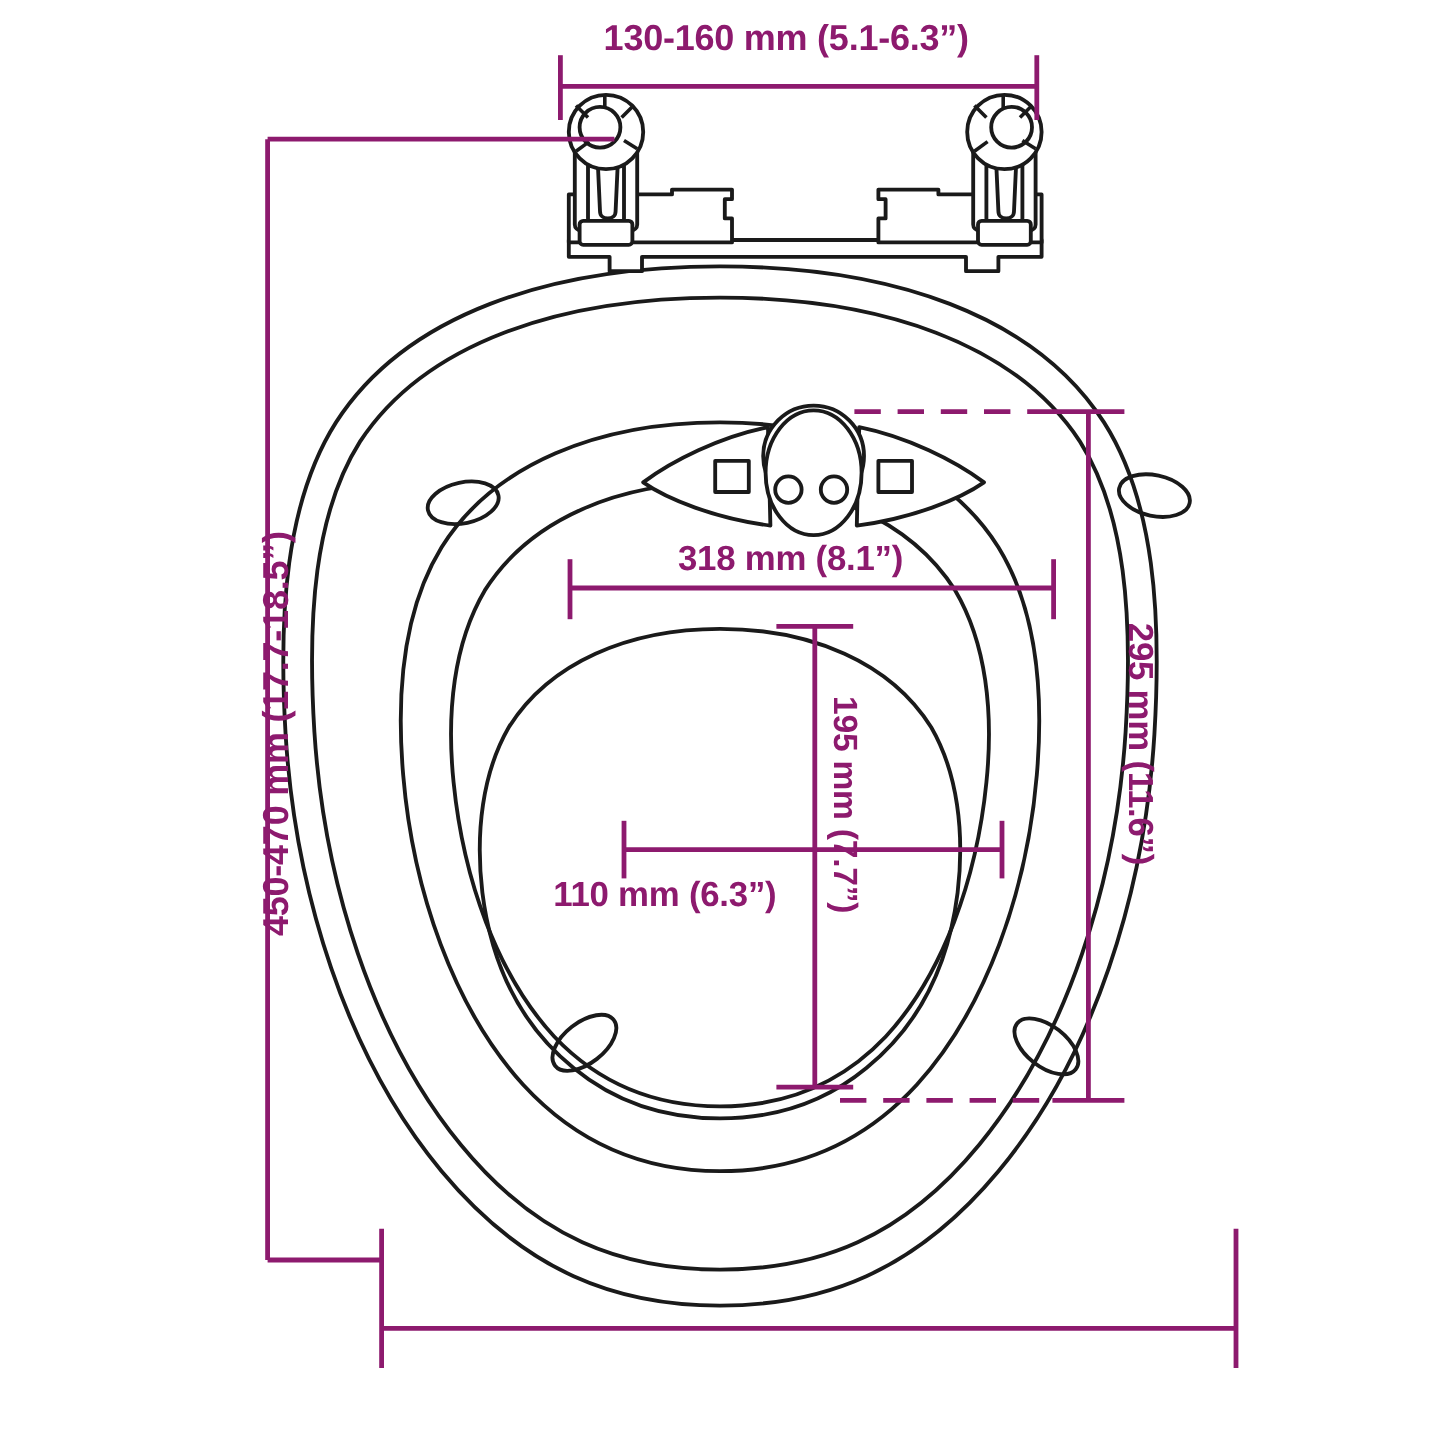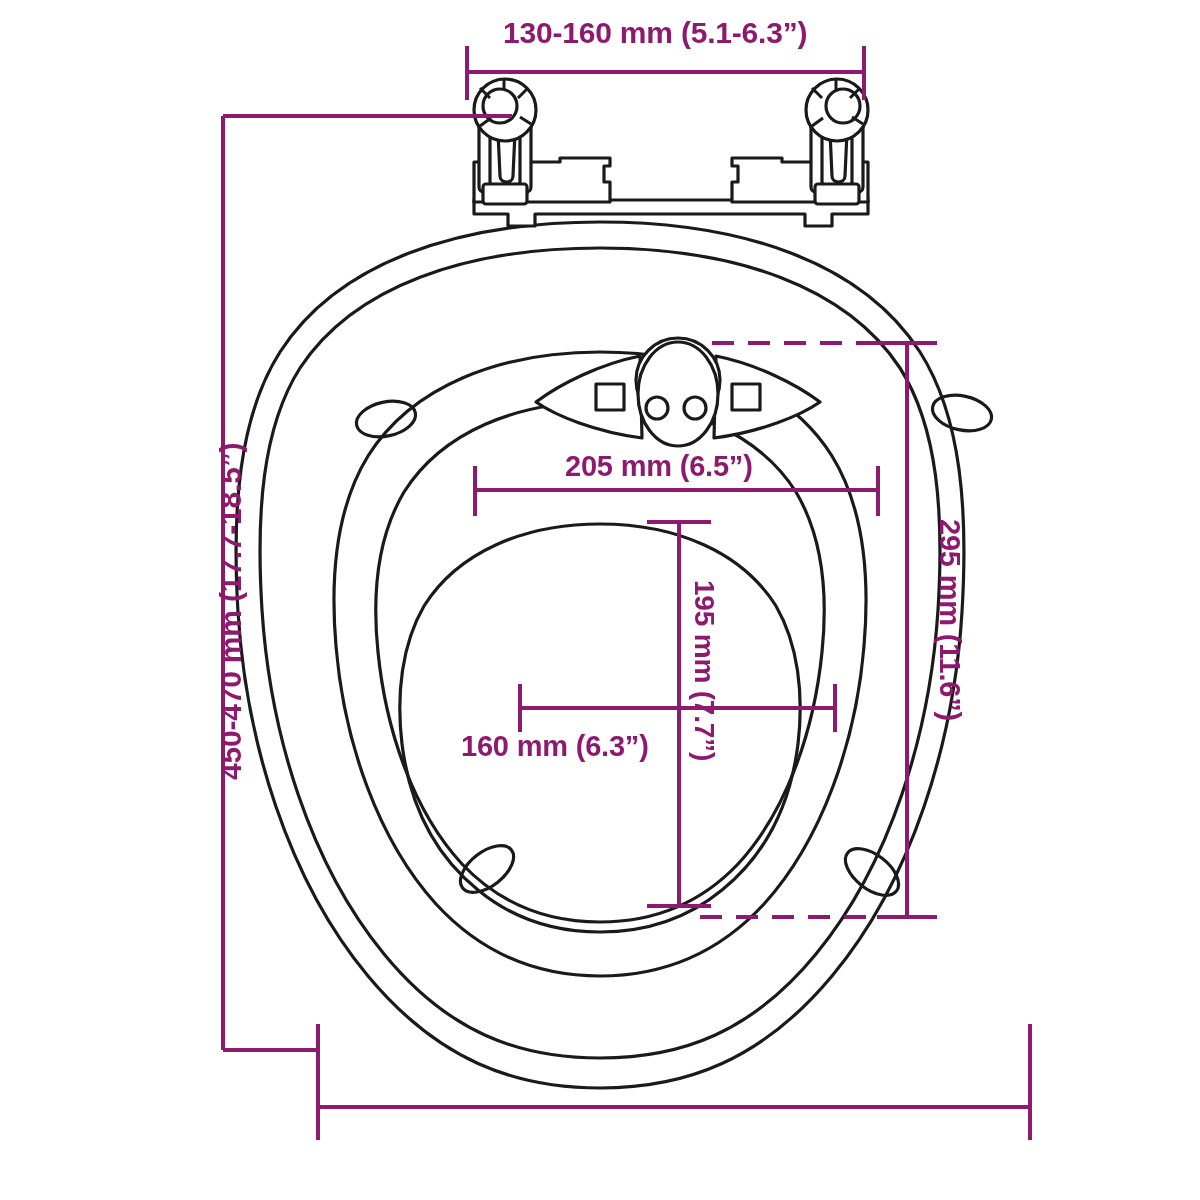--- a/index.html
+++ b/index.html
@@ -193,21 +193,21 @@
   </svg>
 
   <div class="dim-label" style="left:503px; top:16px; font-size:30px; color:#8d1a6e;">130-160 mm (5.1-6.3”)</div>
 
   <div class="dim-label vert-ccw" style="left:214px; top:780px; font-size:30px; color:#8d1a6e;
               transform:rotate(-90deg);">450-470 mm (17.7-18.5”)</div>
 
   <div class="dim-label vert-cw" style="left:966px; top:519px; font-size:29px; color:#8d1a6e;
               transform:rotate(90deg);">295 mm (11.6”)</div>
 
-  <div class="dim-label" style="left:565px; top:450px; font-size:29px; color:#8d1a6e;">205 mm (6.5”)</div>
+  <div class="dim-label" style="left:565px; top:450px; font-size:29px; color:#8d1a6e;">318 mm (8.1”)</div>
 
   <div class="dim-label vert-cw" style="left:720px; top:580px; font-size:28px; color:#8d1a6e;
               transform:rotate(90deg);">195 mm (7.7”)</div>
 
-  <div class="dim-label" style="left:461px; top:730px; font-size:29px; color:#8d1a6e;">160 mm (6.3”)</div>
+  <div class="dim-label" style="left:461px; top:730px; font-size:29px; color:#8d1a6e;">110 mm (6.3”)</div>
 
 
 </div>
 
 </body></html>

